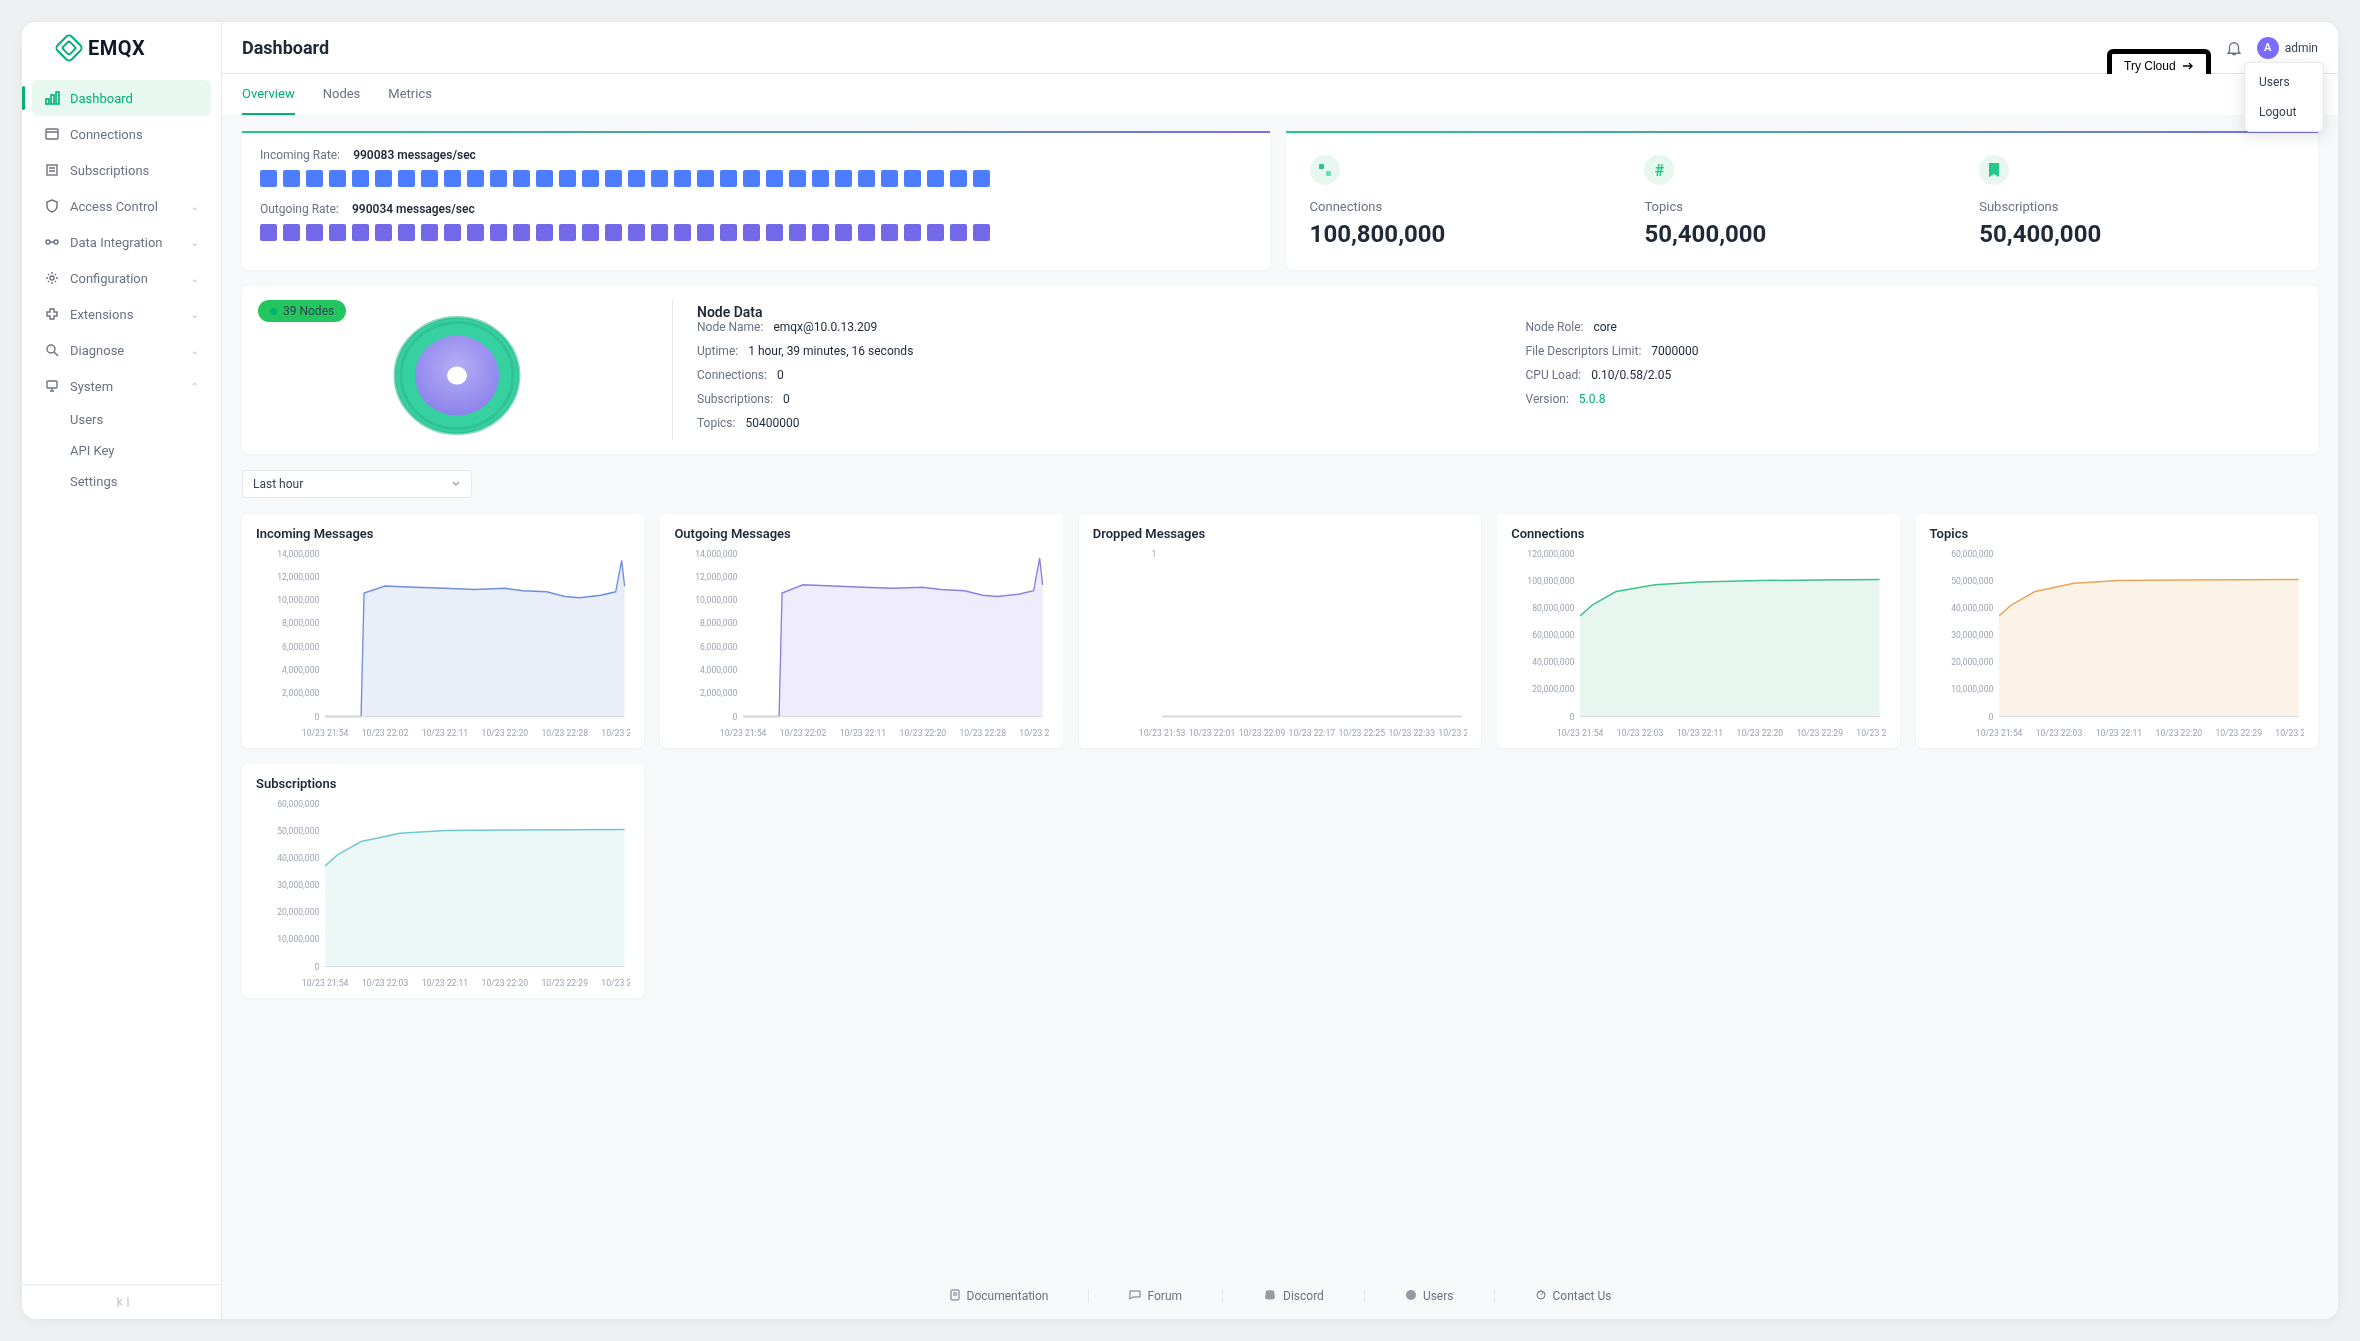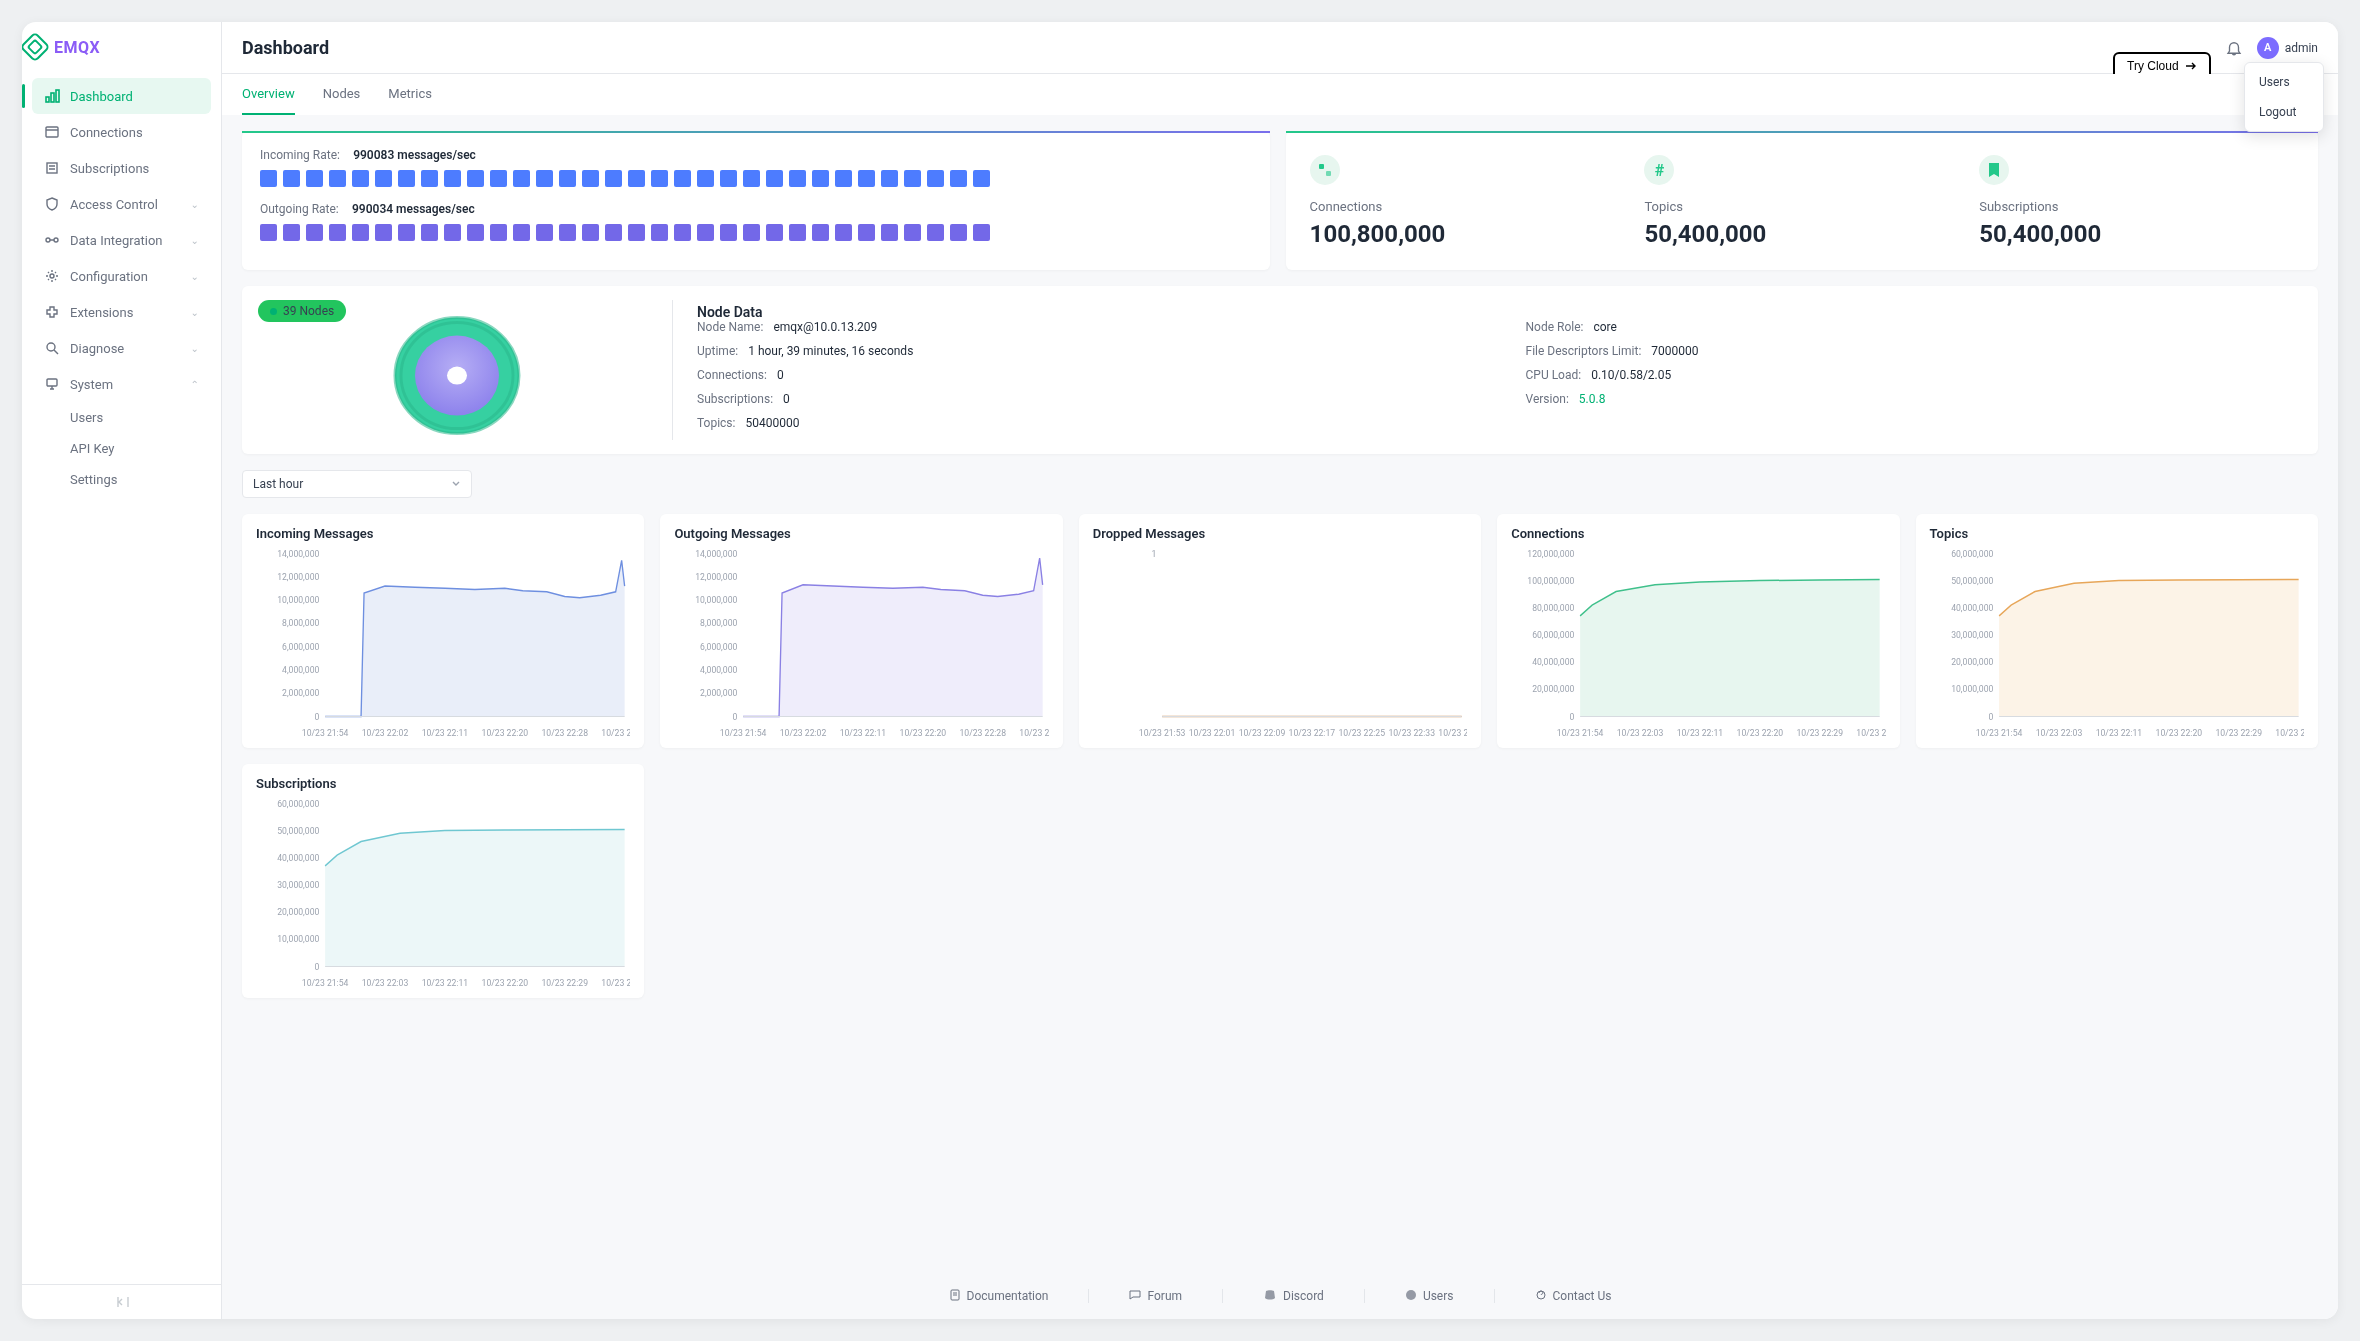--- a/index.html
+++ b/index.html
@@ -38,24 +38,24 @@
     width: var(--sidebar-w);
     border-right: 1px solid var(--border);
     display: flex;
     flex-direction: column;
     flex-shrink: 0;
   }
   .logo {
     display: flex;
     align-items: center;
     gap: 8px;
-    padding: 14px 2px;
+    padding: 14px 36px;
     font-weight: 700;
-    font-size: 16px;
-    color: #8b5cf6;
+    font-size: 20px;
+    color: #0f172a;
     letter-spacing: 0.5px;
   }
   .logo-mark {
     width: 22px; height: 22px;
     border: 2.5px solid var(--green);
     border-radius: 5px;
     transform: rotate(45deg);
     position: relative;
   }
   .logo-mark::after {
@@ -125,21 +125,21 @@
     background: var(--card);
     border-bottom: 1px solid var(--border);
     display:flex;
     align-items:center;
     padding: 0 20px;
     gap: 14px;
   }
   .page-title { font-size: 18px; font-weight: 700; color:#1f2937; }
   .topbar-spacer { flex:1; }
   .try-cloud {
-    border:2px solid #000000;
+    border:5px solid #000000;
     border-radius:6px;
     padding: 5px 12px;
     font-size:12px;
     display:inline-flex;
     align-items:center;
     gap:6px;
     cursor:pointer;
     background:#fff;
     margin-top:36px;
   }

